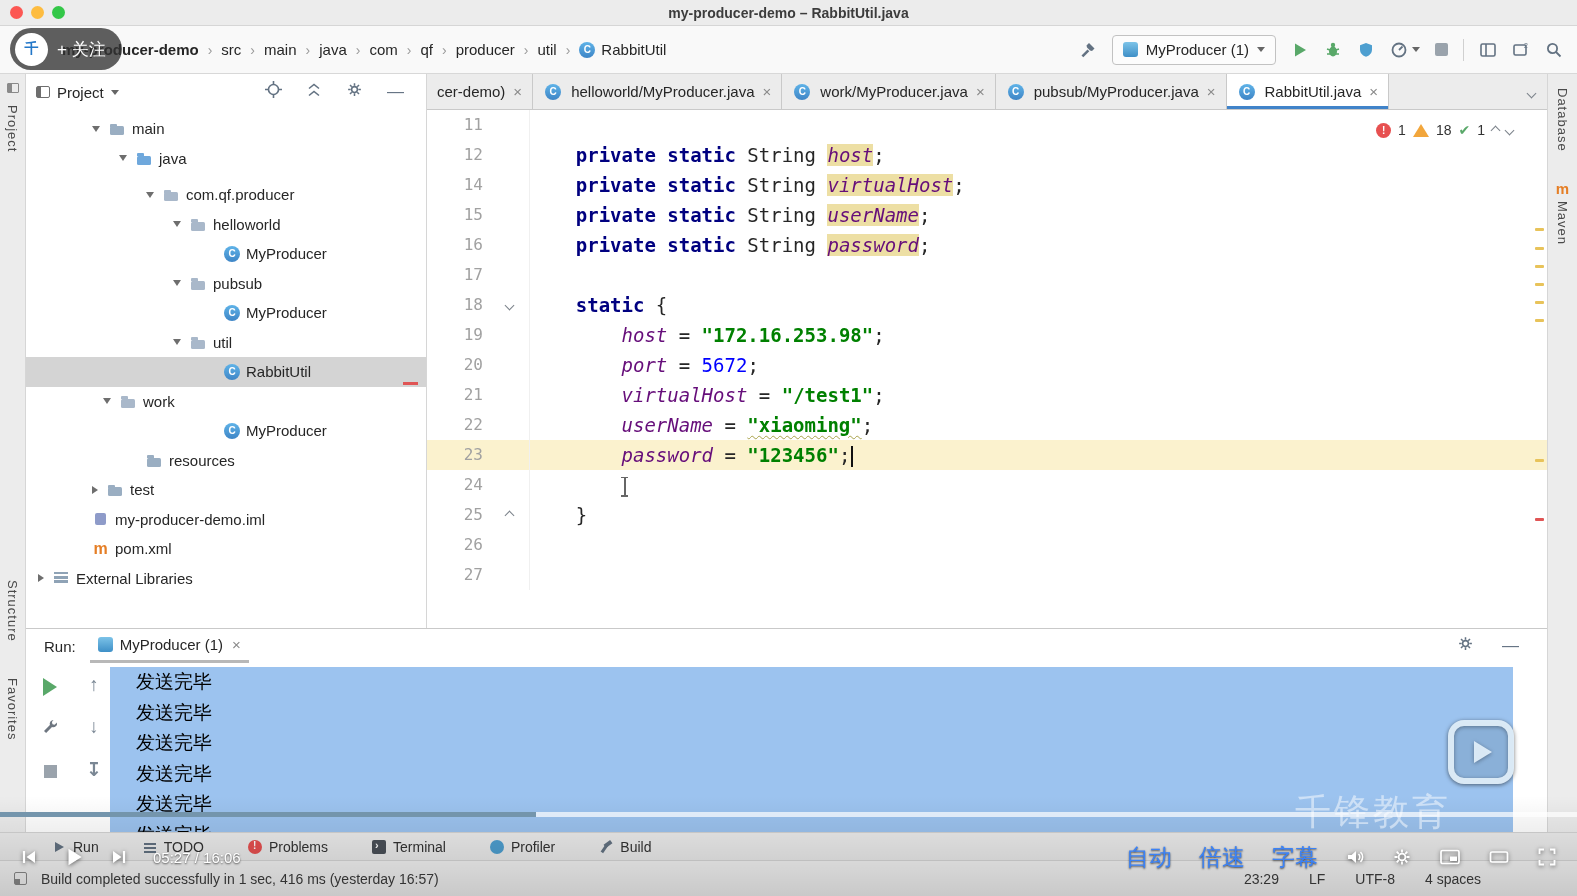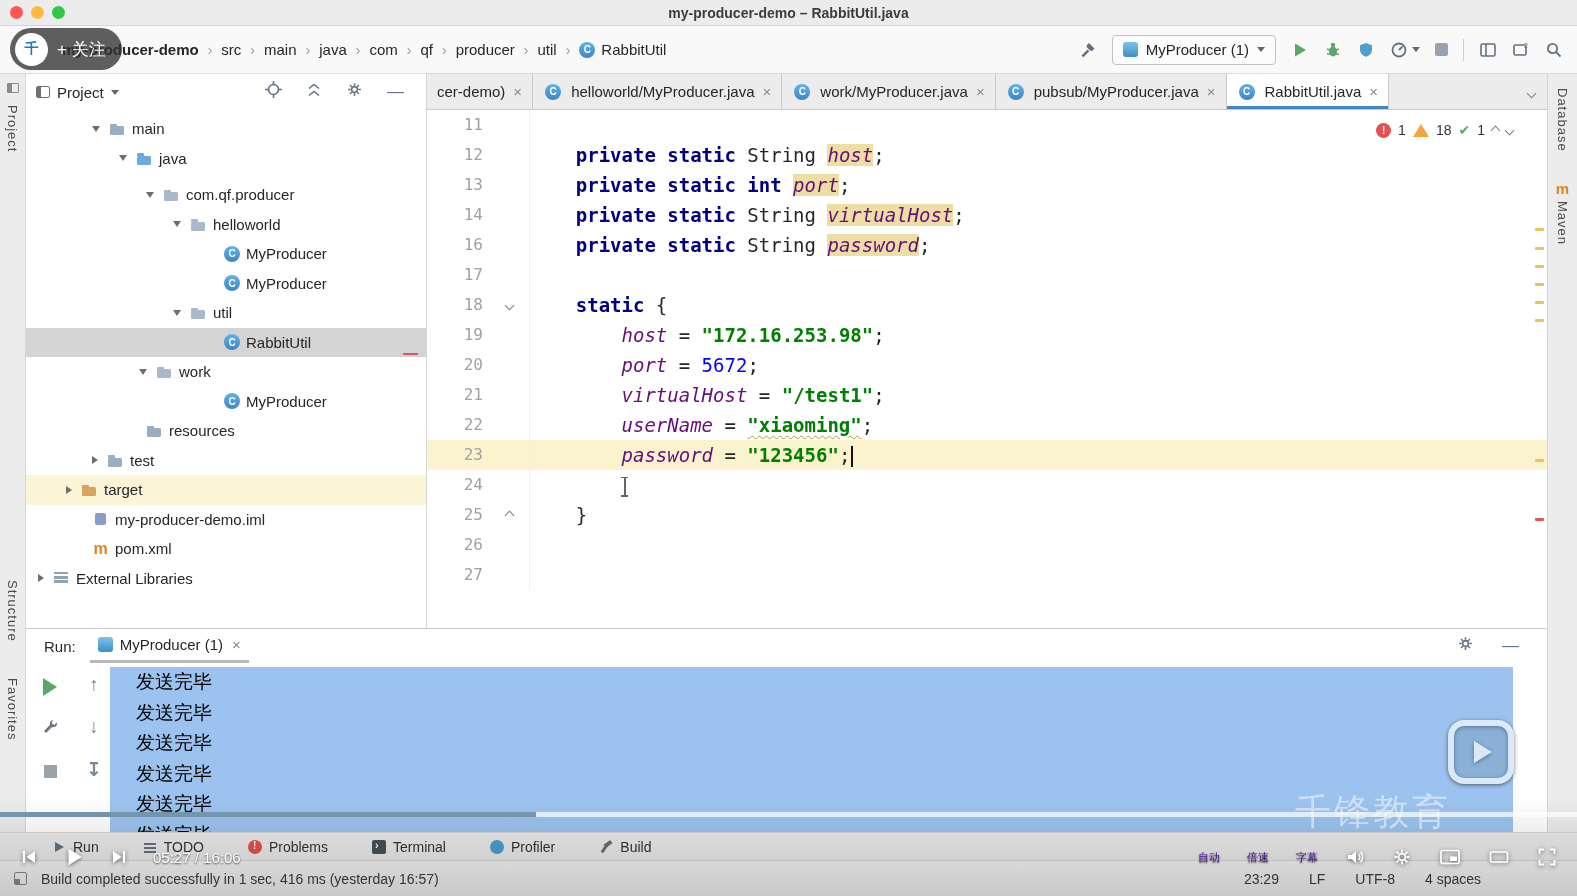--- a/index.html
+++ b/index.html
@@ -145,21 +145,21 @@
   .avatar{width:33px;height:33px;border-radius:50%;background:#fff;display:flex;align-items:center;justify-content:center}
   .av-glyph{color:#2377C8;font-weight:bold;font-size:14px}
   .follow-label{color:#fff;font-size:17px;white-space:nowrap}
   .video-progress{position:absolute;left:0;right:0;top:812px;height:5px;background:rgba(255,255,255,.7);z-index:55}
   .vp-fill{height:100%;background:#7495AC}
   .video-controls{position:absolute;left:0;right:0;top:836px;height:42px;display:flex;align-items:center;gap:25px;padding:0 20px;z-index:56}
   .vbtn{display:flex;align-items:center}
   .vbtn svg,.tv-float{filter:drop-shadow(0 1px 2px rgba(0,0,0,.55))}
   .vtime{color:#fff;font-size:15px;text-shadow:0 1px 2px rgba(0,0,0,.7);white-space:nowrap}
   .vright{margin-left:auto;display:flex;align-items:center;gap:27px}
-  .vlabel-btn{color:#4c1d95;font-size:11px;text-shadow:0 1px 2px rgba(0,0,0,.7);white-space:nowrap}
+  .vlabel-btn{color:#3b82f6;font-size:23px;text-shadow:0 1px 2px rgba(0,0,0,.7);white-space:nowrap}
   .watermark{position:absolute;left:1295px;top:788px;font-size:36px;color:rgba(255,255,255,.5);z-index:54;letter-spacing:3px;white-space:nowrap}
   .tv-float{position:absolute;left:1448px;top:720px;width:66px;height:64px;border:6px solid rgba(224,238,250,.95);border-radius:16px;background:rgba(140,190,235,.22);z-index:60;display:flex;align-items:center;justify-content:center}
   .tv-play{width:0;height:0;border-left:18px solid rgba(224,238,250,.95);border-top:11px solid transparent;border-bottom:11px solid transparent;margin-left:4px}
 </style>
 </head>
 <body>
 
 <div class="titlebar">
   <div class="traffic">
     <span class="tl red"></span>
@@ -309,56 +309,56 @@
             </div>
             <div class="trow" style="padding-left: 143px;">
               <i class="tw-chev down"></i>
               <span class="ticon package"></span>
               <span class="tlabel">helloworld</span>
             </div>
             <div class="trow" style="padding-left: 198px;">
               <span class="cicon">C</span>
               <span class="tlabel">MyProducer</span>
             </div>
+            <div class="trow" style="padding-left: 143px;">
+              <i class="tw-chev down"></i>
+              <span class="ticon package"></span>
+              <span class="tlabel">pubsub</span>
+            </div>
             <div class="trow" style="padding-left: 198px;">
               <span class="cicon">C</span>
               <span class="tlabel">MyProducer</span>
             </div>
             <div class="trow" style="padding-left: 143px;">
               <i class="tw-chev down"></i>
               <span class="ticon package"></span>
               <span class="tlabel">util</span>
             </div>
             <div class="trow selected" style="padding-left: 198px;">
               <span class="cicon">C</span>
               <span class="tlabel">RabbitUtil</span>
               <span class="err-dash"></span>
             </div>
-            <div class="trow" style="padding-left: 109px;">
+            <div class="trow" style="padding-left: 73px;">
               <i class="tw-chev down"></i>
               <span class="ticon package"></span>
               <span class="tlabel">work</span>
             </div>
             <div class="trow" style="padding-left: 198px;">
               <span class="cicon">C</span>
               <span class="tlabel">MyProducer</span>
             </div>
             <div class="trow" style="padding-left: 120px;">
               <span class="ticon folder"></span>
               <span class="tlabel">resources</span>
             </div>
             <div class="trow" style="padding-left: 62px;">
               <i class="tw-chev right"></i>
               <span class="ticon folder"></span>
               <span class="tlabel">test</span>
-            </div>
-            <div class="trow rowhl" style="padding-left: 36px;">
-              <i class="tw-chev right"></i>
-              <span class="ticon folder-excl"></span>
-              <span class="tlabel">target</span>
             </div>
             <div class="trow" style="padding-left: 66px;">
               <span class="ticon iml"></span>
               <span class="tlabel">my-producer-demo.iml</span>
             </div>
             <div class="trow" style="padding-left: 66px;">
               <span class="maven-badge">m</span>
               <span class="tlabel">pom.xml</span>
             </div>
             <div class="trow" style="padding-left: 8px;">
@@ -403,28 +403,28 @@
                 <span class="ln">11</span>
                 <span class="fold"></span>
                 <span class="ct"></span>
               </div>
               <div class="cl">
                 <span class="ln">12</span>
                 <span class="fold"></span>
                 <span class="ct"><span>    </span><span class="kw">private static </span><span>String </span><span class="field hl">host</span><span>;</span></span>
               </div>
               <div class="cl">
-                <span class="ln">13</span>
-                <span class="fold"></span>
-                <span class="ct"><span>    </span><span class="kw">private static int </span><span class="field hl">port</span><span>;</span></span>
-              </div>
-              <div class="cl">
                 <span class="ln">14</span>
                 <span class="fold"></span>
                 <span class="ct"><span>    </span><span class="kw">private static </span><span>String </span><span class="field hl">virtualHost</span><span>;</span></span>
+              </div>
+              <div class="cl">
+                <span class="ln">15</span>
+                <span class="fold"></span>
+                <span class="ct"><span>    </span><span class="kw">private static </span><span>String </span><span class="field hl">userName</span><span>;</span></span>
               </div>
               <div class="cl">
                 <span class="ln">16</span>
                 <span class="fold"></span>
                 <span class="ct"><span>    </span><span class="kw">private static </span><span>String </span><span class="field hl">password</span><span>;</span></span>
               </div>
               <div class="cl">
                 <span class="ln">17</span>
                 <span class="fold"></span>
                 <span class="ct"></span>

